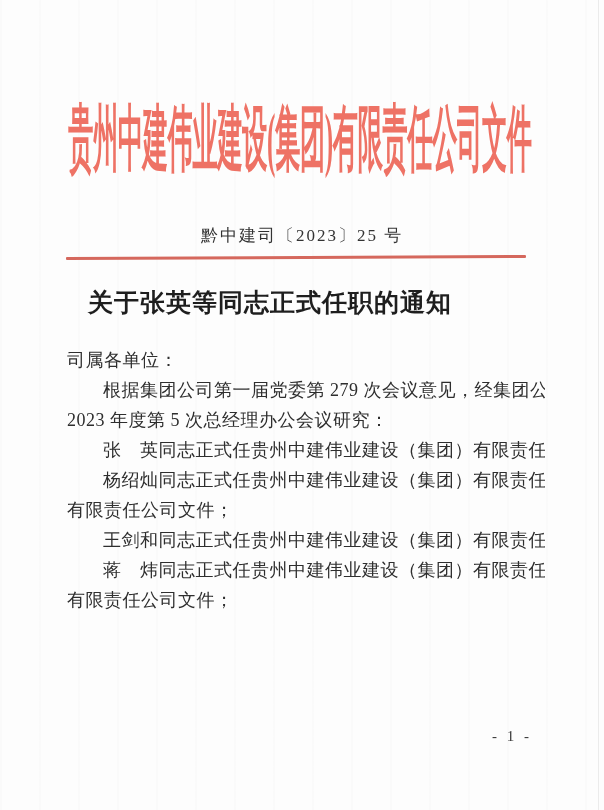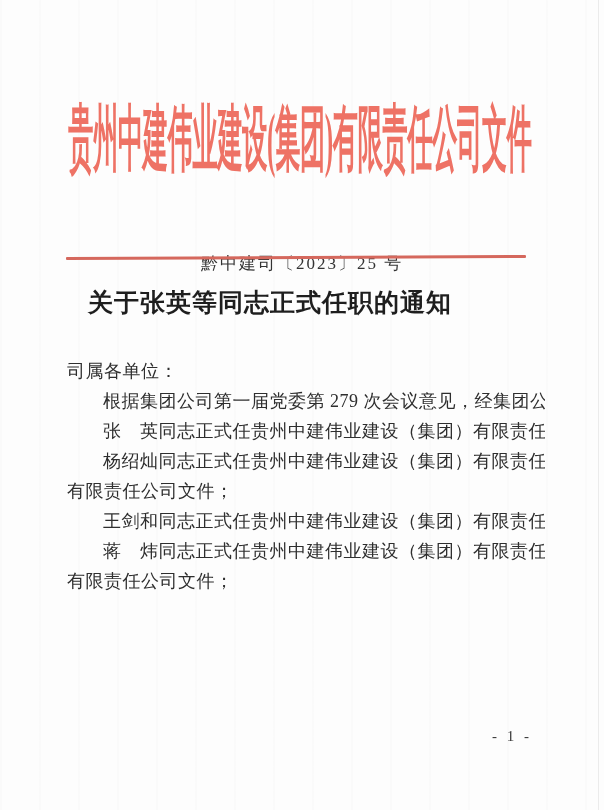--- a/index.html
+++ b/index.html
@@ -54,21 +54,20 @@
   }
   .doc-number {
     position: absolute;
     top: 224px;
     left: 0;
     width: 604px;
     text-align: center;
     font-size: 17px;
     letter-spacing: 2px;
     color: #333333;
-    margin-top: 28px;
   }
   .red-rule {
     position: absolute;
     top: 256px;
     left: 66px;
     width: 460px;
     height: 3px;
     border-radius: 1px;
     transform: rotate(-0.25deg);
   }
@@ -78,21 +77,21 @@
     left: 0;
     width: 540px;
     text-align: center;
     font-size: 25px;
     font-weight: bold;
     letter-spacing: 1px;
     color: #1e1e1e;
   }
   .doc-body {
     position: absolute;
-    top: 356px;
+    top: 345px;
     left: 67px;
     width: 478px;
     font-size: 18px;
     line-height: 30px;
     letter-spacing: 0.5px;
     color: #2e2e2e;
   }
   .doc-body .body-line {
     white-space: nowrap;
     overflow: hidden;
@@ -123,20 +122,21 @@
   <div class="doc-number">黔中建司〔2023〕25 号</div>
 
   <div class="red-rule" style="background: rgb(213, 104, 93);"></div>
 
   <div class="notice-title">关于张英等同志正式任职的通知</div>
 
   <div class="doc-body">
 
   <div class="body-line">司属各单位：</div>
       <div class="body-line indent">根据集团公司第一届党委第 279 次会议意见，经集团公司</div>
+      <div class="body-line">2023 年度第 5 次总经理办公会议研究：</div>
       <div class="body-line indent">张　英同志正式任贵州中建伟业建设（集团）有限责任公司</div>
       <div class="body-line indent">杨绍灿同志正式任贵州中建伟业建设（集团）有限责任公司</div>
       <div class="body-line">有限责任公司文件；</div>
       <div class="body-line indent">王剑和同志正式任贵州中建伟业建设（集团）有限责任公司</div>
       <div class="body-line indent">蒋　炜同志正式任贵州中建伟业建设（集团）有限责任公司</div>
       <div class="body-line">有限责任公司文件；</div>
     </div>
 
   <div class="page-number">- 1 -</div>
 

